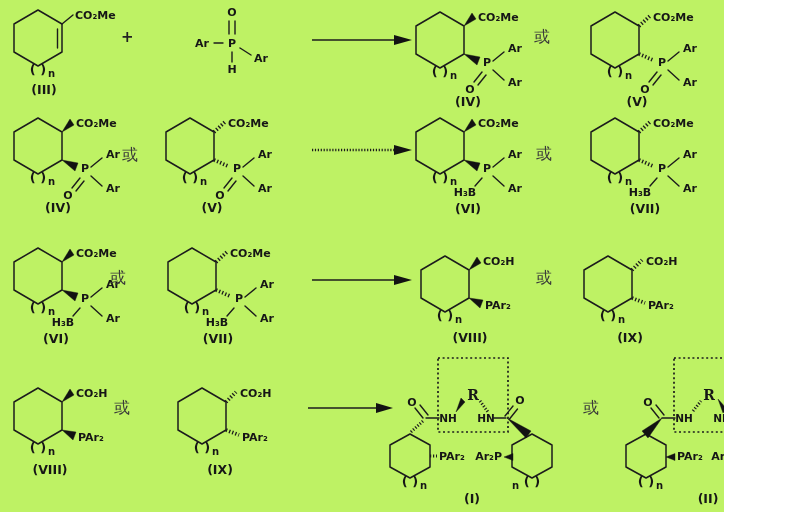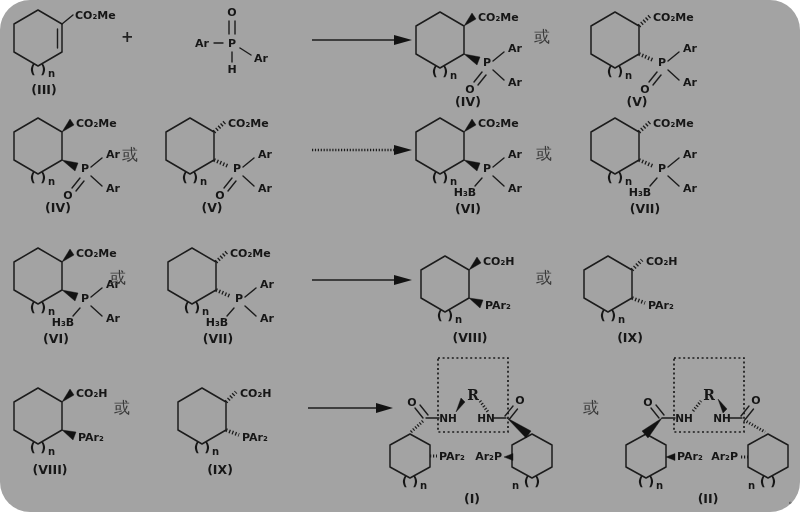--- a/index.html
+++ b/index.html
@@ -1,17 +1,17 @@
 <!DOCTYPE html>
 <html><head>
 <meta charset="utf-8">
 <style>
   html,body{margin:0;padding:0;background:#fff;}
-  .canvas{position:relative;width:800px;height:512px;background:#a3a3a3;overflow:hidden;
-          font-family:"DejaVu Sans",sans-serif;border-radius:30px;}
+  .canvas{position:relative;width:724px;height:512px;background:#bef264;overflow:hidden;
+          font-family:"DejaVu Sans",sans-serif;}
   .abs{position:absolute;}
   svg text{fill:#161616;font-family:"DejaVu Sans",sans-serif;}
   .atom{font-weight:bold;font-size:11px;}
   .paren{font-weight:bold;font-size:13px;}
   .nlbl{font-weight:bold;font-size:10px;font-style:normal;}
   .cmpd{font-weight:bold;font-size:12.5px;}
   .rlbl{font-family:"DejaVu Serif",serif;font-weight:bold;font-size:14px;}
   .nh{font-weight:bold;font-size:10.5px;}
   .bond{stroke:#1c1c1c;stroke-width:1.4;fill:none;stroke-linecap:round;}
   .ringp{stroke:#1c1c1c;stroke-width:1.5;fill:none;stroke-linejoin:round;}

